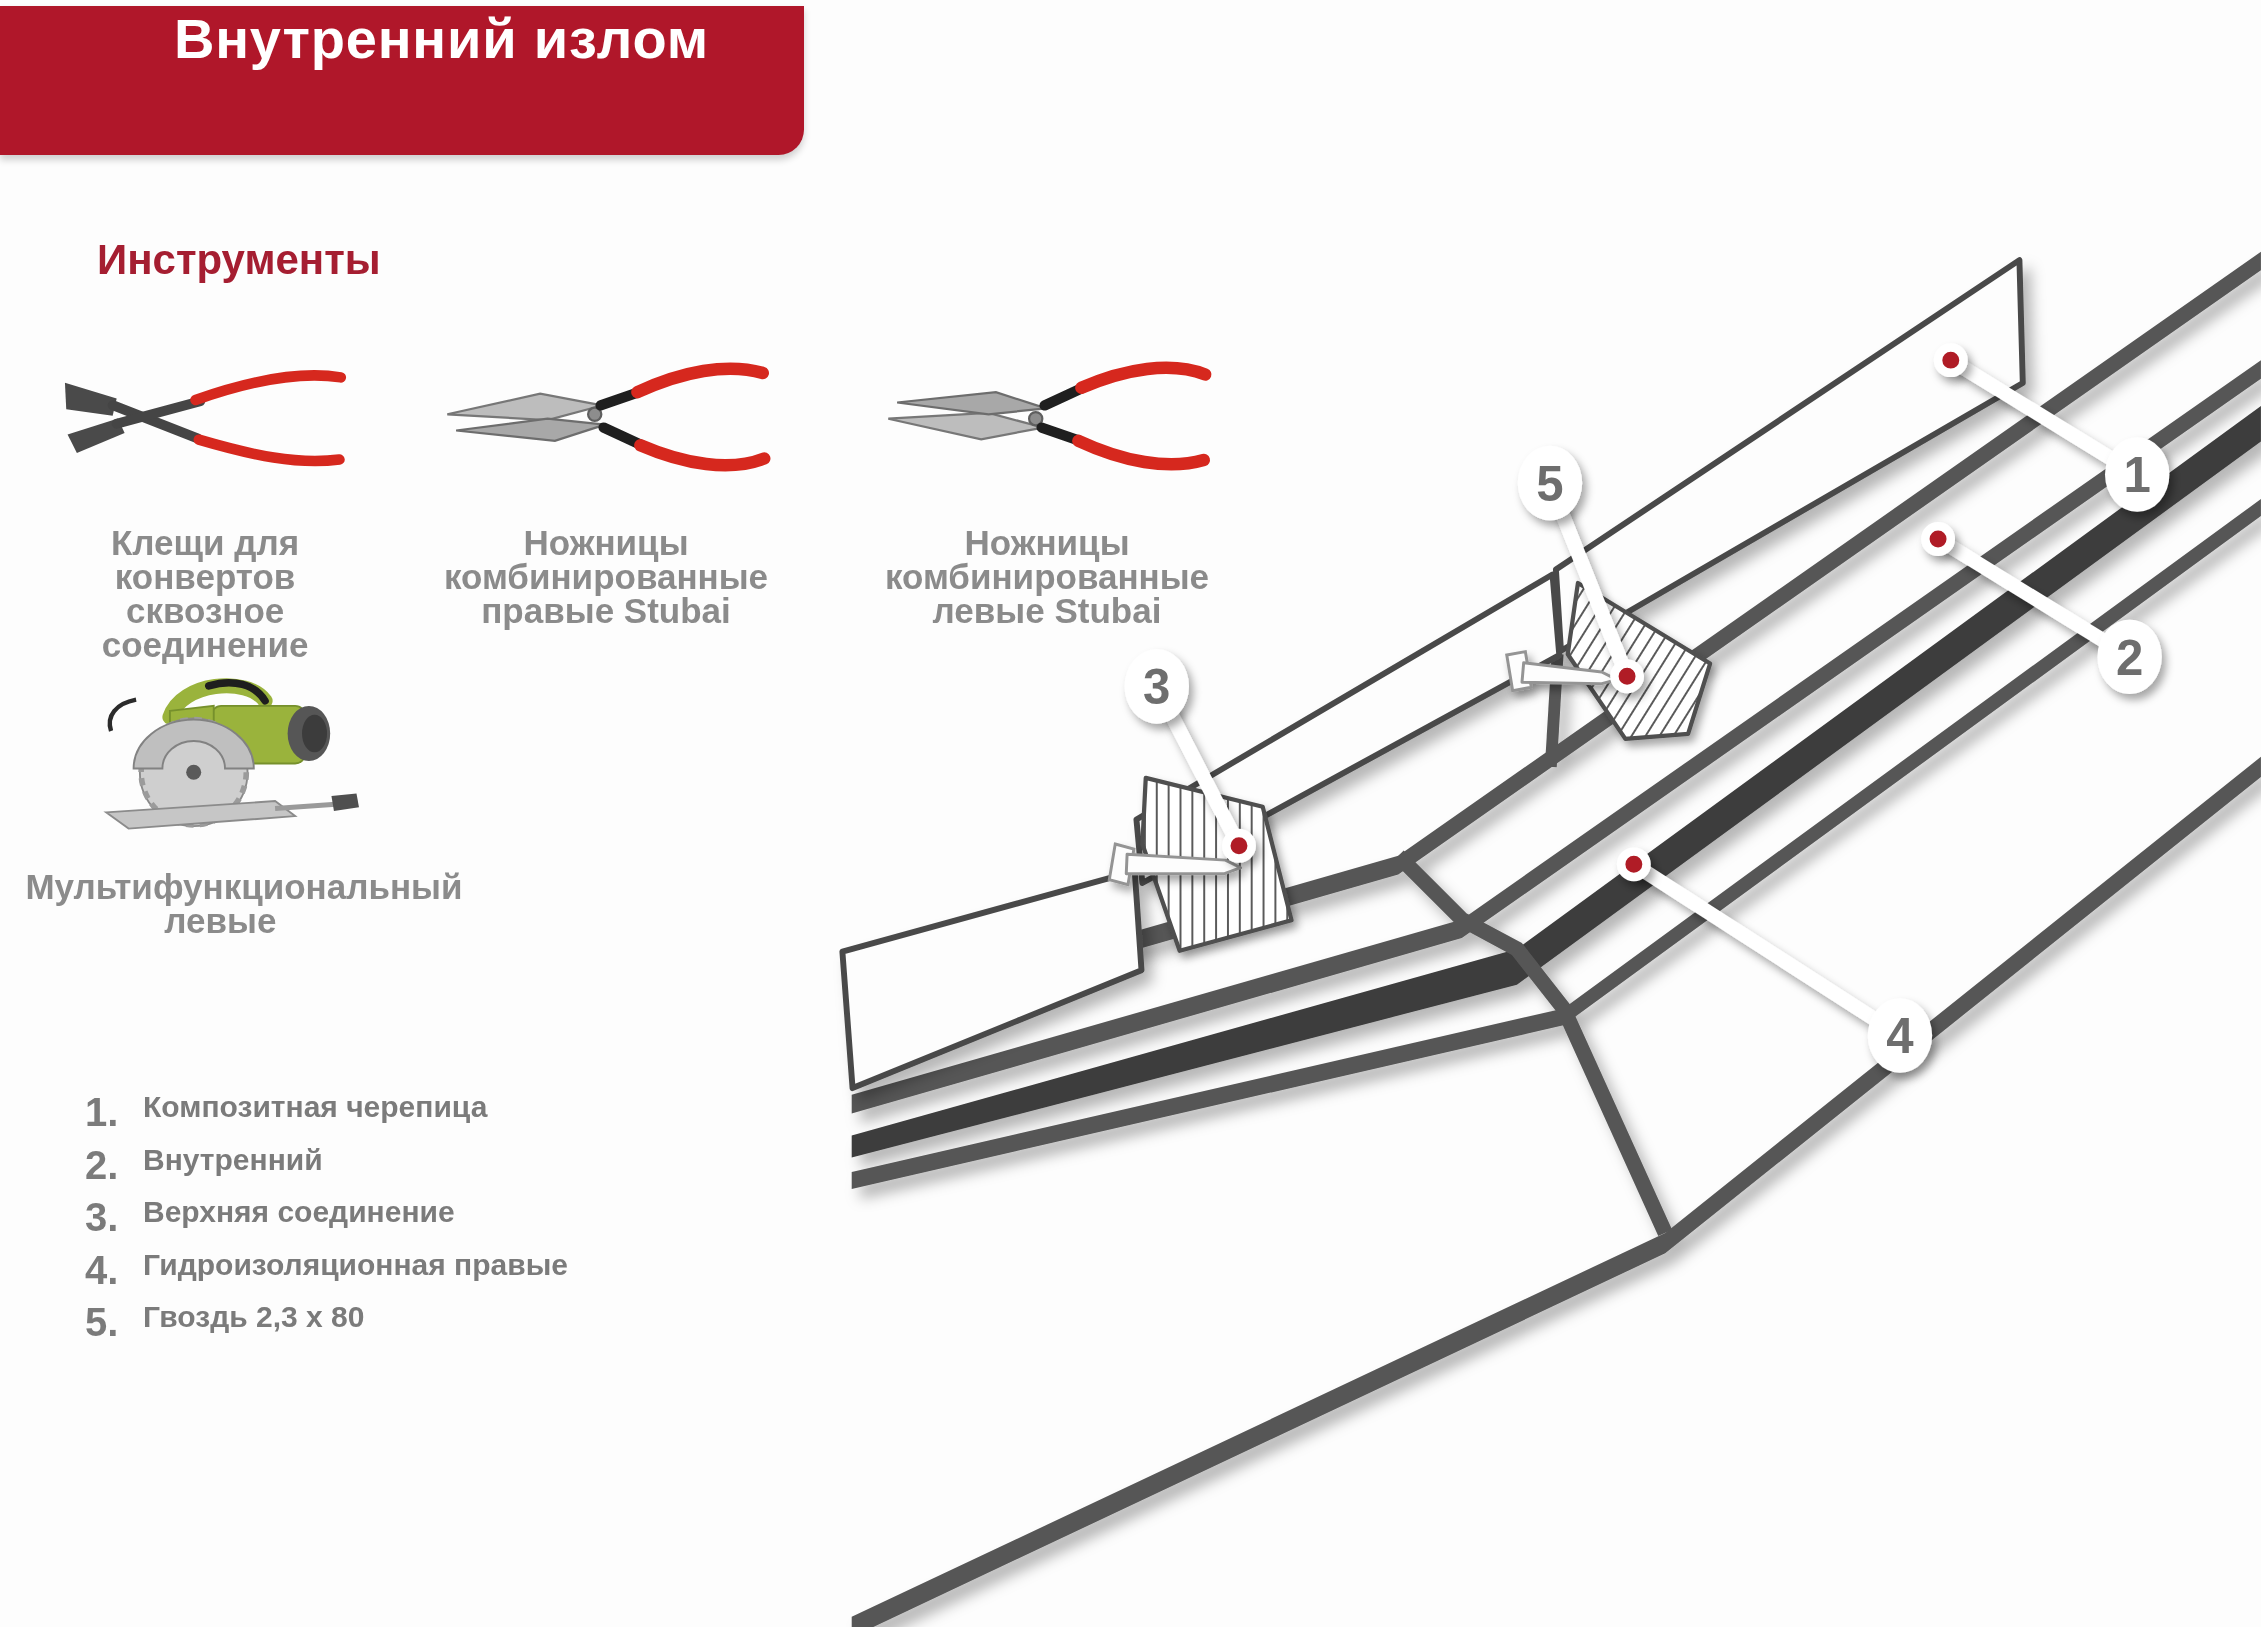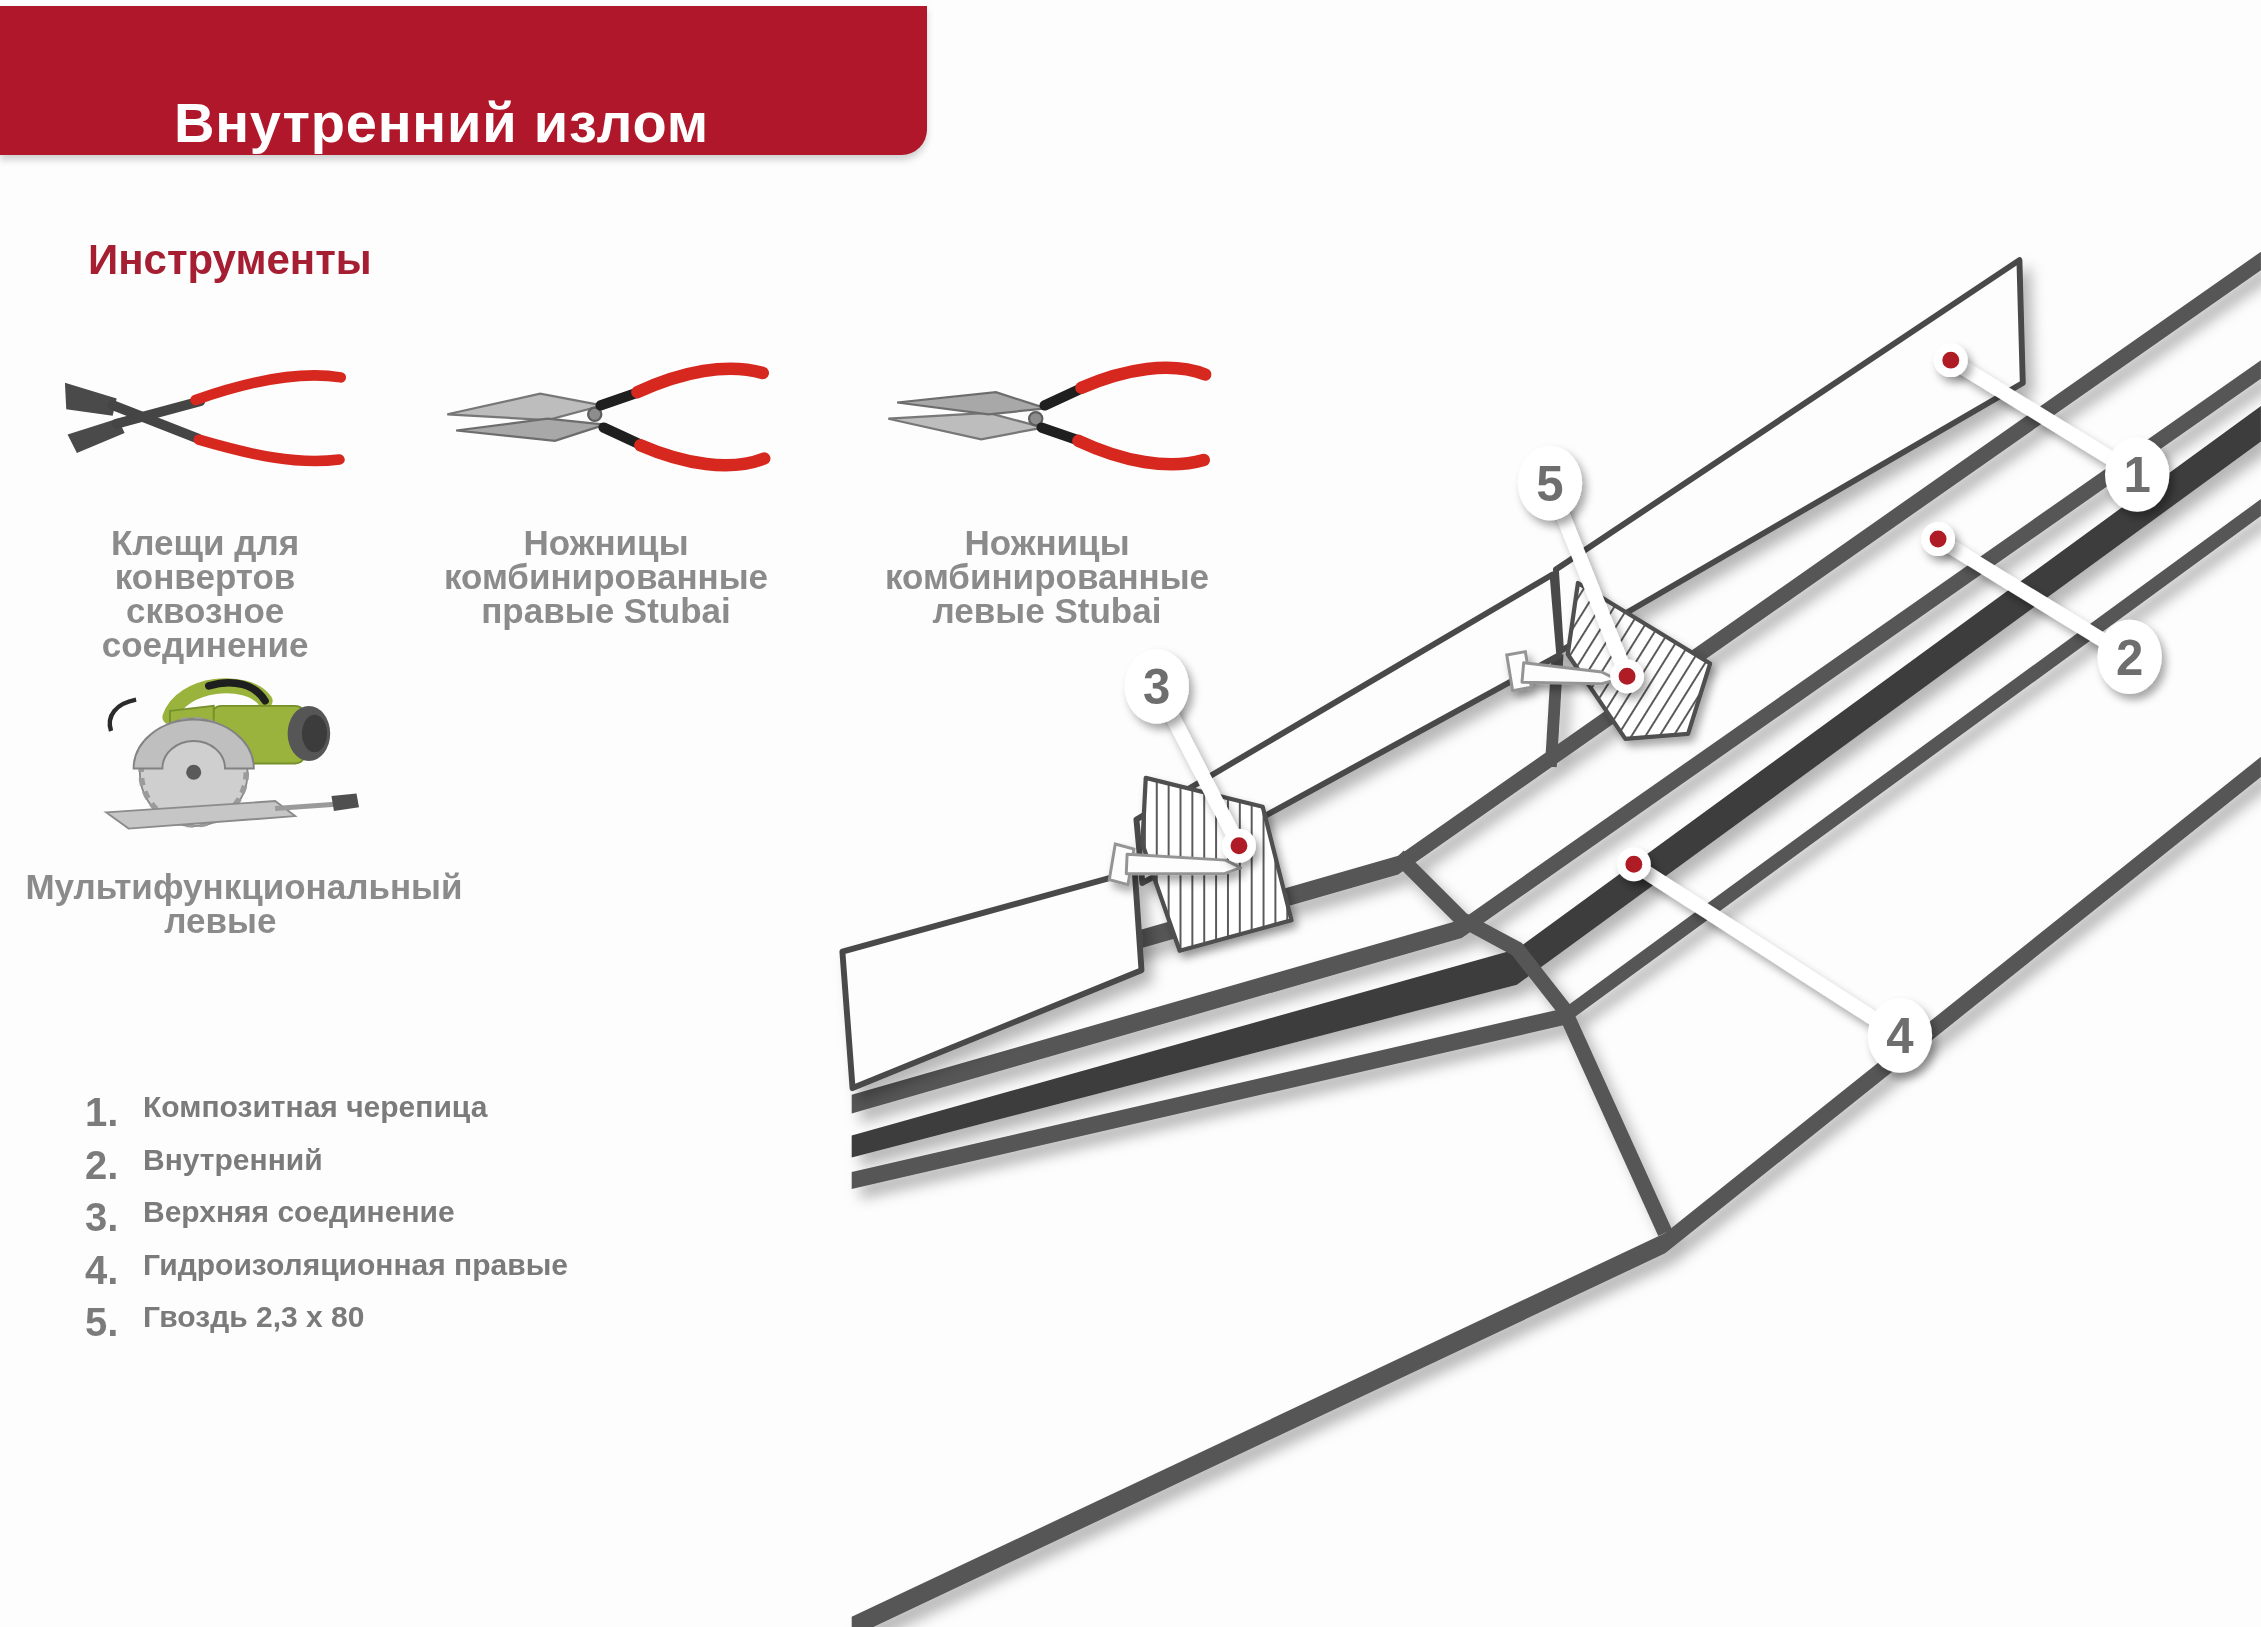--- a/index.html
+++ b/index.html
@@ -3,32 +3,32 @@
 <meta charset="utf-8">
 <style>
   html,body{margin:0;padding:0;background:#ffffff;}
   #page{
     position:relative; width:2261px; height:1627px; overflow:hidden;
     background:#fdfdfd;
     font-family:"Liberation Sans","DejaVu Sans",sans-serif;
   }
   
   .banner{
-    position:absolute; left:0; top:6px; width:927px; height:149px;
+    position:absolute; left:0; top:6px; width:804px; height:149px;
     background:#b0172a; border-radius:0 0 25.4px 0;
     box-shadow:0 4.2px 7.6px rgba(0,0,0,.18);
-    display:flex; align-items:flex-end;
+    display:flex; align-items:flex-start;
   }
   .banner-title{
     padding-left:174px; color:#ffffff; font-size:56px; font-weight:bold;
     letter-spacing:0.8px; white-space:nowrap;
   }
   
   .tools-heading{
-    position:absolute; left:88px; top:236px;
+    position:absolute; left:97px; top:236px;
     color:#a51e31; font-size:42px; font-weight:bold;
   }
   .tool{position:absolute; text-align:center;}
   .tool .icon-box{display:flex; align-items:center; justify-content:center; height:219px;}
   .tool-label{
     color:#8b8b8b; font-size:35px; font-weight:bold; line-height:34px;
     white-space:pre-line;
   }
   #tool-0{left:18.6px;  top:307px; width:373px;}
   #tool-1{left:392px; top:307px; width:428px;}

